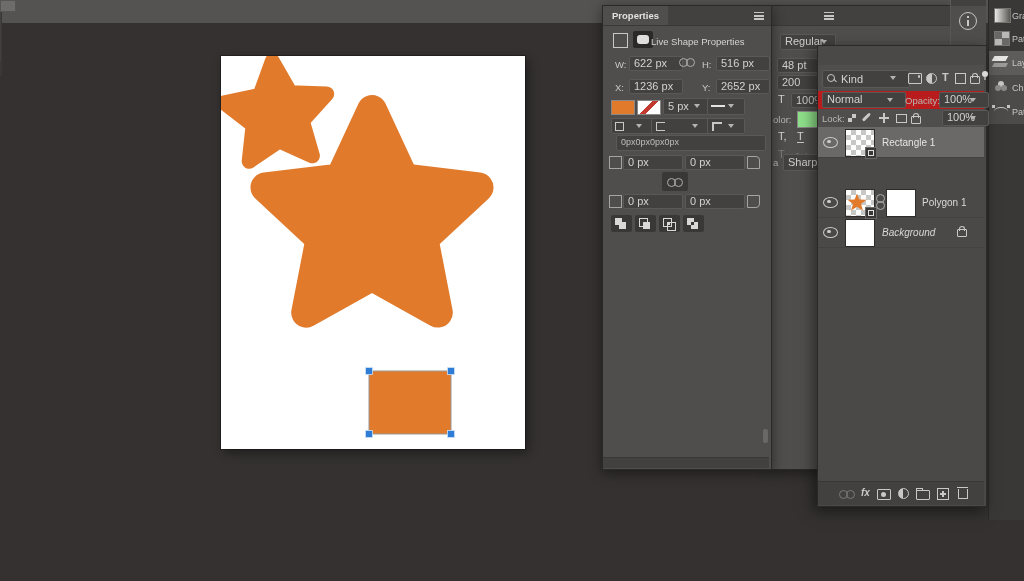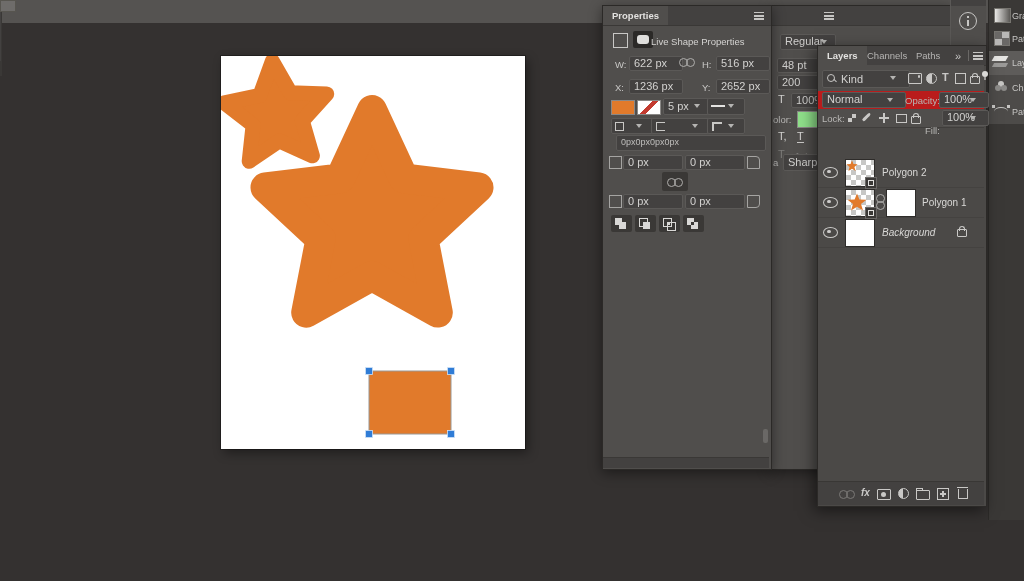--- a/index.html
+++ b/index.html
@@ -247,28 +247,20 @@
         <i class="bk"></i>
         <i class="fr"></i>
         <i class="cut"></i>
       </div>
 
     <div class="abs" style="left:0;top:451px;width:166px;height:10px;background:#434140;border-top:1px solid #3A3836;"></div>
     <div class="abs" style="left:160px;top:423px;width:5px;height:14px;background:#6A6866;border-radius:2px;"></div>
   </div>
 
   <div class="panel" style="left:817px;top:45px;width:168px;height:460px;background:#4B4947;z-index:3;box-shadow:-3px 4px 14px rgba(0,0,0,.5);">
-    <div class="panel-hd">
-      <span class="tab active" style="left:0;font-weight:bold;"><i style="font-style:normal;">Layers</i></span>
-      <span class="tab" style="left:40px;"><i style="font-style:normal;">Channels</i></span>
-      <span class="tab" style="left:89px;"><i style="font-style:normal;">Paths</i></span>
-      <span class="lbl" style="left:137px;top:4px;font-size:11px;color:#C6C5C3;">»</span>
-      <span class="abs" style="left:150px;top:4px;width:1px;height:11px;background:#6A6866;"></span>
-      <span class="bars" style="left:155px;top:6px;"></span>
-    </div>
 
     <div class="abs" style="left:0;top:19px;width:166px;height:26px;background:#504E4C;border-bottom:1px solid #403E3C;">
       <div class="fld" style="left:4px;top:5px;width:78px;height:16px;line-height:16px;">
         <span class="search-ic" style="left:4px;top:3px;"></span>
         <span class="val" style="position:absolute;left:18px;">Kind</span>
       </div>
       <span class="caret" style="left:72px;top:11px;"></span>
       <span class="pic-ic" style="left:90px;top:8px;"></span>
       <span class="half-ic" style="left:108px;top:8px;"></span>
       <span class="lbl" style="left:124px;top:6px;font-size:11px;font-weight:bold;">T</span>
@@ -296,29 +288,28 @@
       <span class="move-ic" style="left:61px;top:4px;"></span>
       <span class="sq-ic" style="left:78px;top:5px;width:9px;height:7px;"></span>
       <span class="lock-ic" style="left:93px;top:7px;"></span>
       <span class="lbl" style="left:107px;top:16px;color:#B8B7B5;text-align:center;">Fill:</span>
       <div class="fld" style="left:124px;top:1px;width:37px;height:14px;">
         <span class="val">100%</span>
       </div>
       <span class="caret" style="left:152px;top:7px;"></span>
     </div>
 
-
-    <div class="abs" style="left:0;top:111px;width:166px;height:30px;border-bottom:1px solid #444240;">
+    <div class="abs" style="left:0;top:81px;width:166px;height:30px;background:#6B6967;border-bottom:1px solid #444240;">
       <span class="eye" style="left:5px;top:10px;"></span>
       <span class="thumb checker" style="left:27px;top:2px;">
-        <span class="mini-star" style="left:0;top:0;width:12px;height:12px;"></span>
         <span class="badge"></span>
       </span>
-      <span class="lbl" style="left:64px;top:10px;color:#D9D8D6;font-size:10px;">Polygon 2</span>
-    </div>
+      <span class="lbl" style="left:64px;top:10px;color:#E6E5E3;font-size:10px;">Rectangle 1</span>
+    </div>
+
 
     <div class="abs" style="left:0;top:141px;width:166px;height:30px;border-bottom:1px solid #444240;">
       <span class="eye" style="left:5px;top:10px;"></span>
       <span class="thumb checker" style="left:27px;top:2px;">
         <span class="mini-star" style="left:1px;top:3px;width:20px;height:19px;"></span>
         <span class="badge"></span>
       </span>
       <span class="rings" style="left:55px;top:11px;transform:rotate(90deg);transform-origin:8px 4px;width:15px;"></span>
       <span class="thumb" style="left:68px;top:2px;background:#FFFFFF;"></span>
       <span class="lbl" style="left:104px;top:10px;color:#D9D8D6;font-size:10px;">Polygon 1</span>

